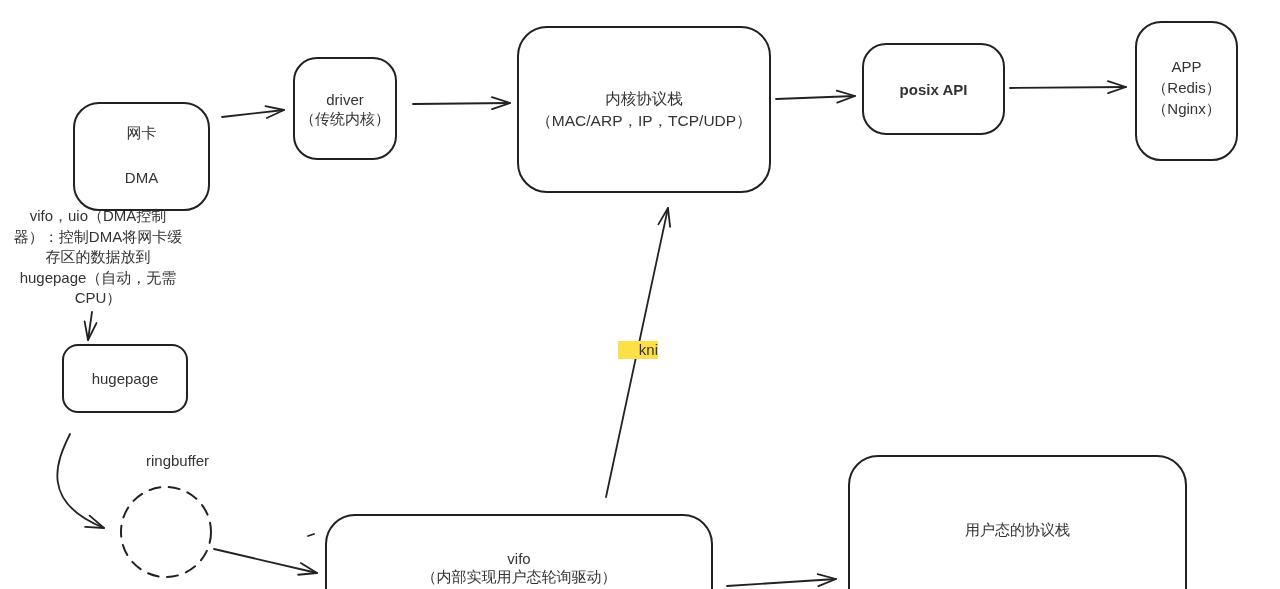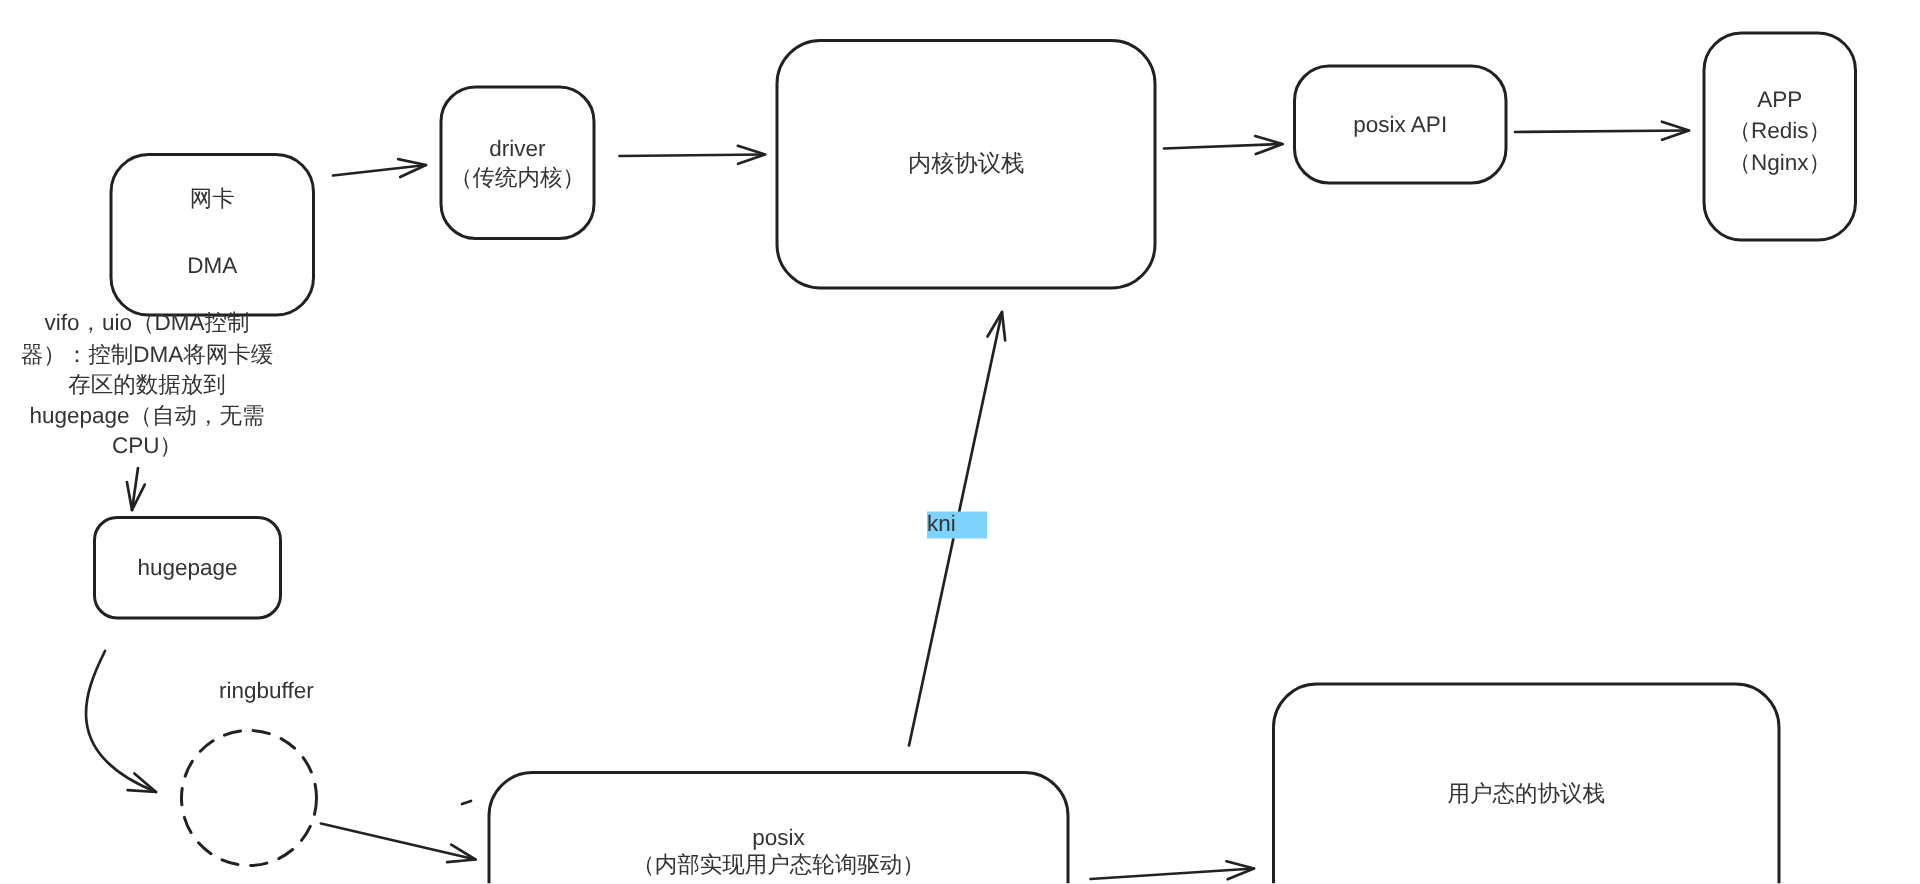--- a/index.html
+++ b/index.html
@@ -33,42 +33,42 @@
     align-items: center;
     justify-content: center;
     text-align: center;
     font-size: 15px;
     line-height: 19px;
     white-space: nowrap;
   }
   #node-nic       { left: 73px;   top: 64px;  width: 137px; height: 109px; border-radius: 26px; gap: 26px; padding-bottom: 4px; margin-top: 38px; }
   #node-driver    { left: 293px;  top: 57px;  width: 104px; height: 103px; border-radius: 24px; }
   #node-kernel    { left: 517px;  top: 26px;  width: 254px; height: 167px; border-radius: 30px; line-height: 22px; font-size: 15.5px; }
-  #node-posix     { left: 862px;  top: 43px;  width: 143px; height: 80px;  border-radius: 24px; }
+  #node-posix     { left: 862px;  top: 43px;  width: 143px; height: 92px;  border-radius: 24px; font-weight: bold; }
   #node-app       { left: 1135px; top: 21px;  width: 103px; height: 140px; border-radius: 26px; line-height: 21px; padding-bottom: 8px; }
   #node-hugepage  { left: 62px;   top: 344px; width: 126px; height: 69px;  border-radius: 16px; }
   #node-dpdk      { left: 325px;  top: 514px; width: 388px; height: 130px; border-radius: 30px; justify-content: flex-start; padding-top: 34px; line-height: 17.5px; }
   #node-userstack { left: 848px;  top: 455px; width: 339px; height: 170px; border-radius: 30px; justify-content: flex-start; padding-top: 64px; line-height: 18px; gap: 20px; }
   .note {
     position: absolute;
     left: 0px;
     top: 206px;
     width: 196px;
     text-align: center;
     font-size: 15px;
     line-height: 20.5px;
   }
   .float-label {
     position: absolute;
     font-size: 15px;
     line-height: 18px;
     text-align: center;
   }
   #label-ringbuffer { left: 146px; top: 452px; }
-  #label-kni { left: 618px; top: 341px; width: 40px; text-align: left; background: #7dd3fc; }
+  #label-kni { left: 618px; top: 341px; width: 40px; text-align: right; background: #fde047; }
   .line { display: block; }
 </style>
 </head>
 <body>
 
 <div class="stage">
 
   <svg class="connector-layer" viewBox="0 0 1280 589" xmlns="http://www.w3.org/2000/svg">
     <defs>
       <marker id="arrowhead" markerUnits="userSpaceOnUse" markerWidth="24" markerHeight="18" viewBox="0 0 24 18" refX="21" refY="9" orient="auto">
@@ -96,38 +96,39 @@
     <span class="line">DMA</span>
   </div>
 
   <div class="node" id="node-driver">
     <span class="line">driver</span>
     <span class="line">（传统内核）</span>
   </div>
 
   <div class="node" id="node-kernel">
     <span class="line">内核协议栈</span>
+    <span class="line">（MAC/ARP，IP，TCP/UDP）</span>
   </div>
 
   <div class="node" id="node-posix">
     <span class="line">posix API</span>
   </div>
 
   <div class="node" id="node-app">
     <span class="line">APP</span>
     <span class="line">（Redis）</span>
     <span class="line">（Nginx）</span>
   </div>
 
   <div class="node" id="node-hugepage">
     <span class="line">hugepage</span>
   </div>
 
   <div class="node" id="node-dpdk">
-    <span class="line">posix</span>
+    <span class="line">vifo</span>
     <span class="line">（内部实现用户态轮询驱动）</span>
   </div>
 
   <div class="node" id="node-userstack">
     <span class="line">用户态的协议栈</span>
   </div>
 
   <div class="note">
     <span class="line">vifo，uio（DMA控制</span>
     <span class="line">器）：控制DMA将网卡缓</span>

